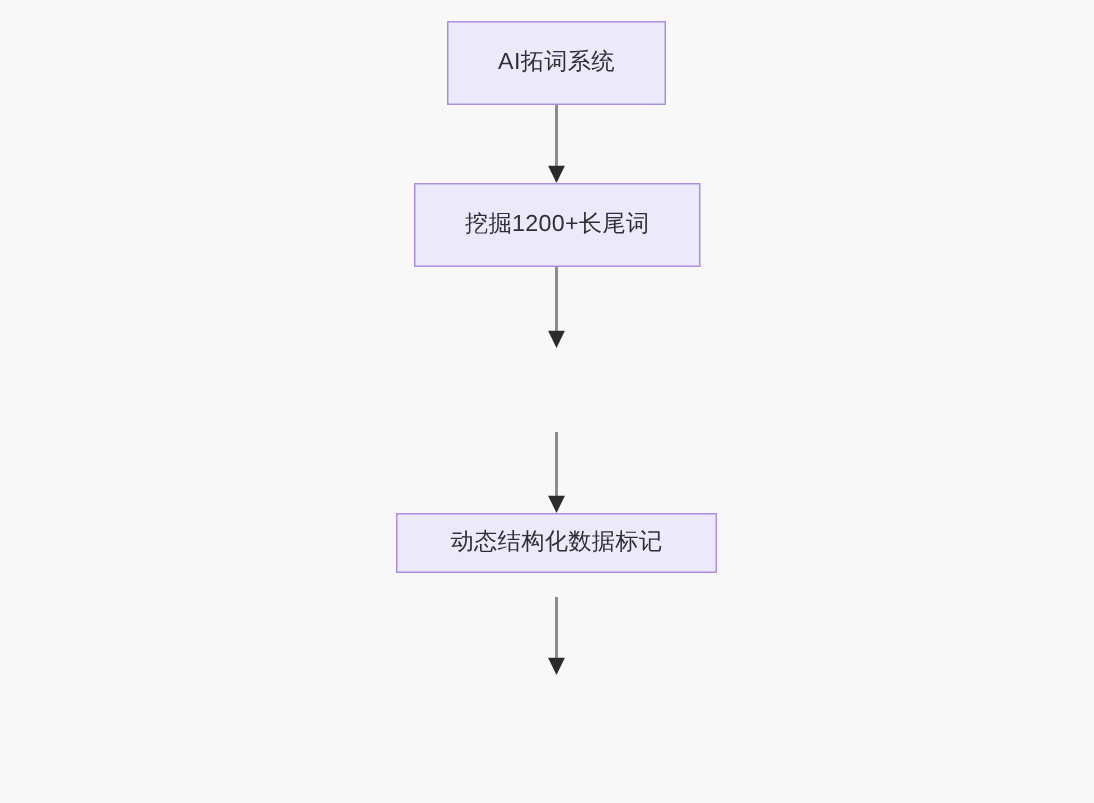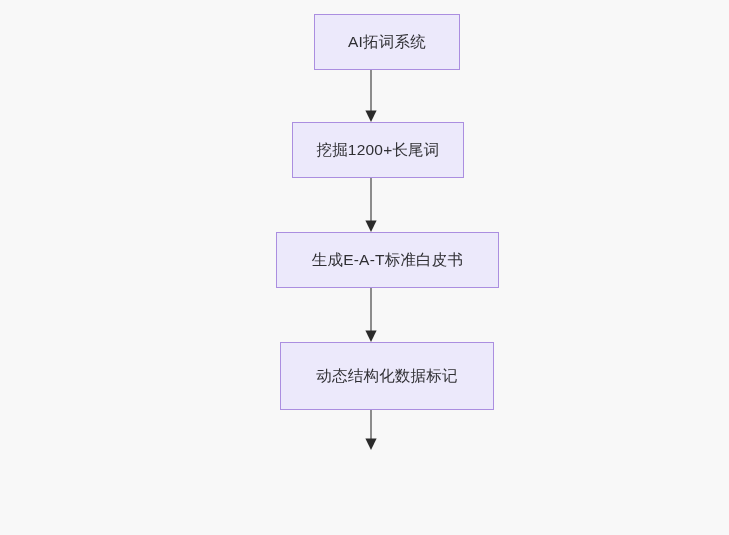--- a/index.html
+++ b/index.html
@@ -27,32 +27,31 @@
     background: #ece9fb;
     border: 1.6px solid #ab8ee0;
     display: flex;
     align-items: center;
     justify-content: center;
     color: #2f2f33;
     font-size: 15.5px;
     line-height: 1.2;
     letter-spacing: 0.2px;
     white-space: nowrap;
-    margin-left: 16px;
   }
 
   .node-label {
     display: block;
   }
 
   
   .node-1 { left: 298px; top: 14px;  width: 146px; height: 56px; }
-  .node-2 { left: 276px; top: 122px; width: 172px; height: 56px; }
+  .node-2 { left: 276px; top: 122px; width: 191px; height: 56px; }
   .node-3 { left: 260px; top: 232px; width: 223px; height: 56px; }
-  .node-4 { left: 264px; top: 342px; width: 214px; height: 68px; }
+  .node-4 { left: 264px; top: 342px; width: 214px; height: 40px; }
   .node-5 { left: 254px; top: 450px; width: 235px; height: 56px; }
 
   .edge {
     position: absolute;
     left: 0;
     top: 0;
     width: 729px;
     height: 535px;
     pointer-events: none;
   }
@@ -95,22 +94,19 @@
   </svg>
 
   <div class="node node-1">
     <span class="node-label">AI拓词系统</span>
   </div>
 
   <div class="node node-2">
     <span class="node-label">挖掘1200+长尾词</span>
   </div>
 
-  <div class="node node-3">
-    <span class="node-label">生成E-A-T标准白皮书</span>
-  </div>
 
   <div class="node node-4">
     <span class="node-label">动态结构化数据标记</span>
   </div>
 
 
 </div>
 
 </body></html>

